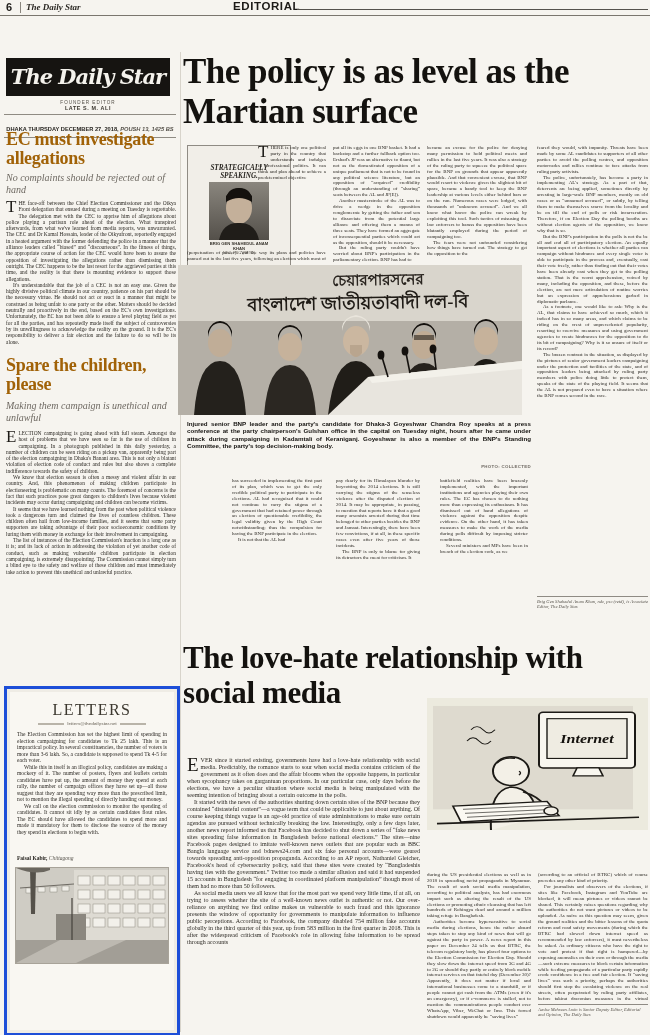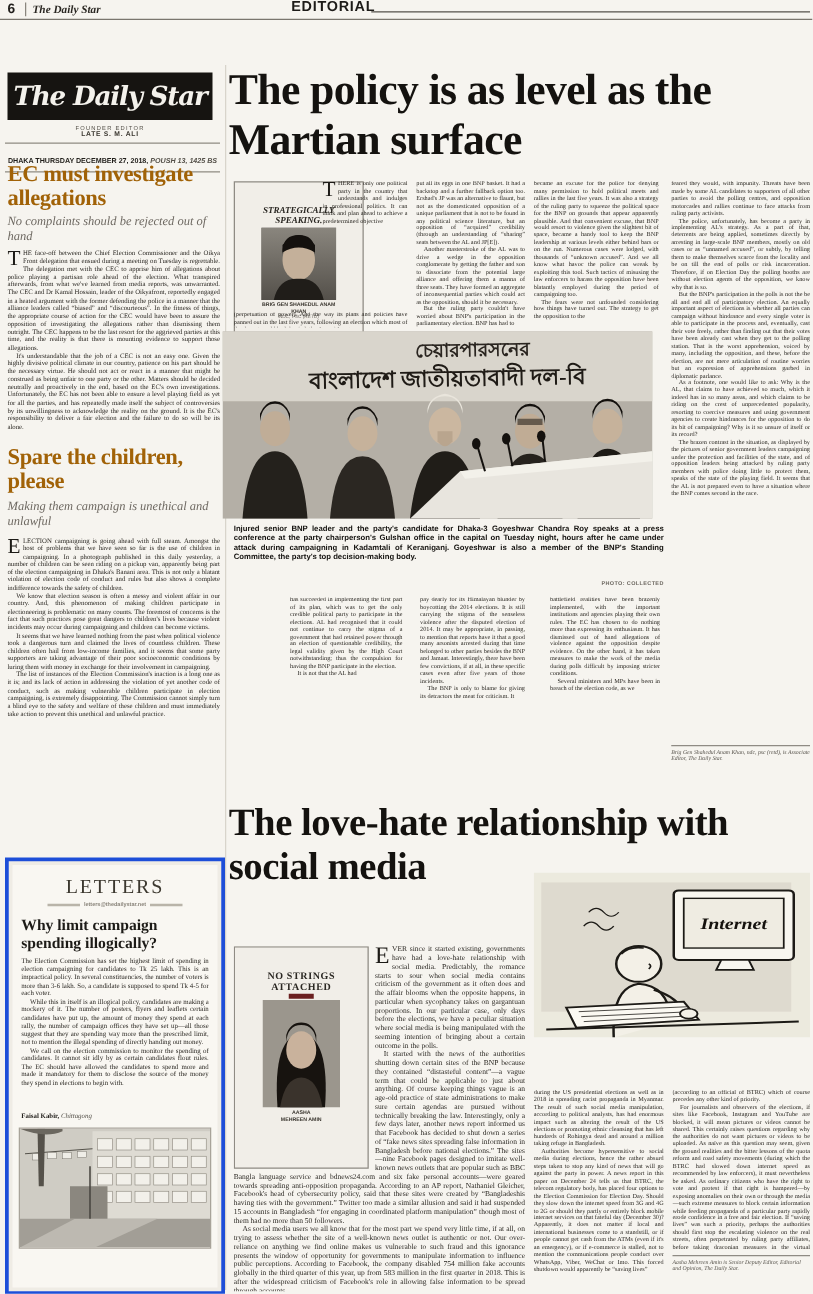--- a/index.html
+++ b/index.html
@@ -106,21 +106,20 @@
   <p>The list of instances of the Election Commission's inaction is a long one as it is; and its lack of action in addressing the violation of yet another code of conduct, such as making vulnerable children participate in election campaigning, is extremely disappointing. The Commission cannot simply turn a blind eye to the safety and welfare of these children and must immediately take action to prevent this unethical and unlawful practice.</p>
 </div>
 
 <div class="abs letters">
   <div class="lh">
     <div>LETTERS</div>
   </div>
   <div class="lmail">
     <span class="dash"></span><span>letters@thedailystar.net</span><span class="dash"></span>
   </div>
-  <div class="lt">Why limit campaign spending illogically?</div>
   <div class="lbody">
     <p class="first">The Election Commission has set the highest limit of spending in election campaigning for candidates to Tk 25 lakh. This is an impractical policy. In several constituencies, the number of voters is more than 3-6 lakh. So, a candidate is supposed to spend Tk 4-5 for each voter.</p>
     <p>While this in itself is an illogical policy, candidates are making a mockery of it. The number of posters, flyers and leaflets certain candidates have put up, the amount of money they spend at each rally, the number of campaign offices they have set up—all those suggest that they are spending way more than the prescribed limit, not to mention the illegal spending of directly handing out money.</p>
     <p>We call on the election commission to monitor the spending of candidates. It cannot sit idly by as certain candidates flout rules. The EC should have allowed the candidates to spend more and made it mandatory for them to disclose the source of the money they spend in elections to begin with.</p>
   </div>
   <div class="lsig">
     <span>Faisal Kabir,</span><i> Chittagong</i>
   </div>
   <div class="lphoto">
     <svg width="100%" height="100%" viewBox="0 0 152 95" preserveAspectRatio="none">
@@ -272,36 +271,20 @@
   <p>The BNP is only to blame for giving its detractors the meat for criticism. It</p>
 </div>
 <div class="abs body-m" style="left:440px;top:478px;width:88px;height:158px;">
   <p class="first">battlefield realities have been brazenly implemented, with the important institutions and agencies playing their own rules. The EC has chosen to do nothing more than expressing its enthusiasm. It has dismissed out of hand allegations of violence against the opposition despite evidence. On the other hand, it has taken measures to make the work of the media during polls difficult by imposing stricter conditions.</p>
   <p>Several ministers and MPs have been in breach of the election code, as we</p>
 </div>
 
 <div class="abs head2">The love-hate relationship with social media</div>
 
 <div class="abs body-b" style="left:187px;top:757px;width:233px;height:276px;">
-  <div class="abox abox2 fl" style="width:70px;height:140px;">
-    <div class="cl2">
-      <div>NO STRINGS</div>
-      <div>ATTACHED</div>
-    </div>
-    <div class="tag"></div>
-    <svg width="62" height="86" viewBox="0 0 62 86" style="margin:1px auto 0;">
-      <rect width="62" height="86" fill="#9b968d"></rect>
-      <path d="M12,86 Q8,30 31,26 Q54,30 50,86 Z" fill="#17130f"></path>
-      <ellipse cx="31" cy="40" rx="12" ry="15" fill="#c9b29c"></ellipse>
-      <path d="M19,34 Q20,20 31,20 Q42,20 43,34 L43,28 Q40,18 31,18 Q22,18 19,28 Z" fill="#17130f"></path>
-      <path d="M14,86 Q18,62 31,62 Q44,62 48,86 Z" fill="#3a332c"></path>
-    </svg>
-    <div class="nm">AASHA</div>
-    <div class="nm">MEHREEN AMIN</div>
-  </div>
   <p class="first"><span class="dc" style="font-size:19px;line-height:16px;">E</span><span>VER since it started existing, governments have had a love-hate relationship with social media. Predictably, the romance starts to sour when social media contains criticism of the government as it often does and the affair blooms when the opposite happens, in particular when sycophancy takes on gargantuan proportions. In our particular case, only days before the elections, we have a peculiar situation where social media is being manipulated with the seeming intention of bringing about a certain outcome in the polls.</span></p>
   <p>It started with the news of the authorities shutting down certain sites of the BNP because they contained “distasteful content”—a vague term that could be applicable to just about anything. Of course keeping things vague is an age-old practice of state administrations to make sure certain agendas are pursued without technically breaking the law. Interestingly, only a few days later, another news report informed us that Facebook has decided to shut down a series of “fake news sites spreading false information in Bangladesh before national elections.” The sites—nine Facebook pages designed to imitate well-known news outlets that are popular such as BBC Bangla language service and bdnews24.com and six fake personal accounts—were geared towards spreading anti-opposition propaganda. According to an AP report, Nathaniel Gleicher, Facebook's head of cybersecurity policy, said that these sites were created by “Bangladeshis having ties with the government.” Twitter too made a similar allusion and said it had suspended 15 accounts in Bangladesh “for engaging in coordinated platform manipulation” though most of them had no more than 50 followers.</p>
   <p>As social media users we all know that for the most part we spend very little time, if at all, on trying to assess whether the site of a well-known news outlet is authentic or not. Our over-reliance on anything we find online makes us vulnerable to such fraud and this ignorance presents the window of opportunity for governments to manipulate information to influence public perceptions. According to Facebook, the company disabled 754 million fake accounts globally in the third quarter of this year, up from 583 million in the first quarter in 2018. This is after the widespread criticism of Facebook's role in allowing false information to be spread through accounts</p>
 </div>
 
 <div class="abs" style="left:427px;top:698px;width:221px;height:132px;">
   <svg width="100%" height="100%" viewBox="0 0 221 166" preserveAspectRatio="none">
     <rect width="221" height="166" fill="#eceade"></rect>
     <rect x="6" y="10" width="200" height="130" fill="#dedacf"></rect>
 

